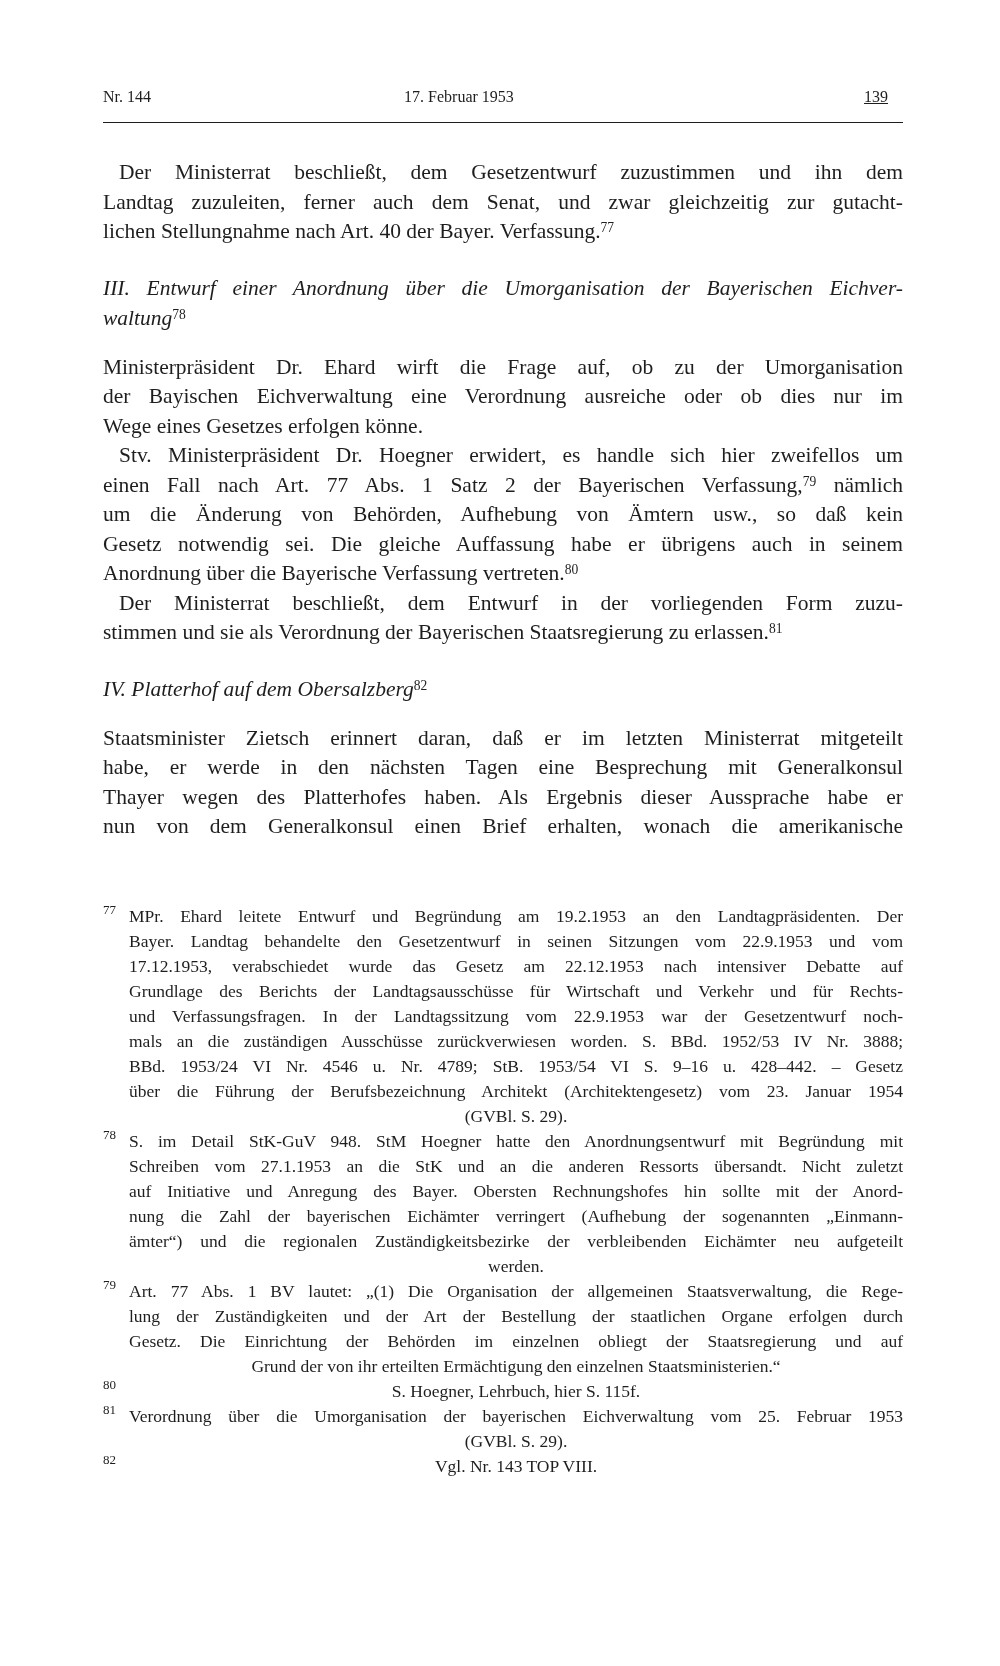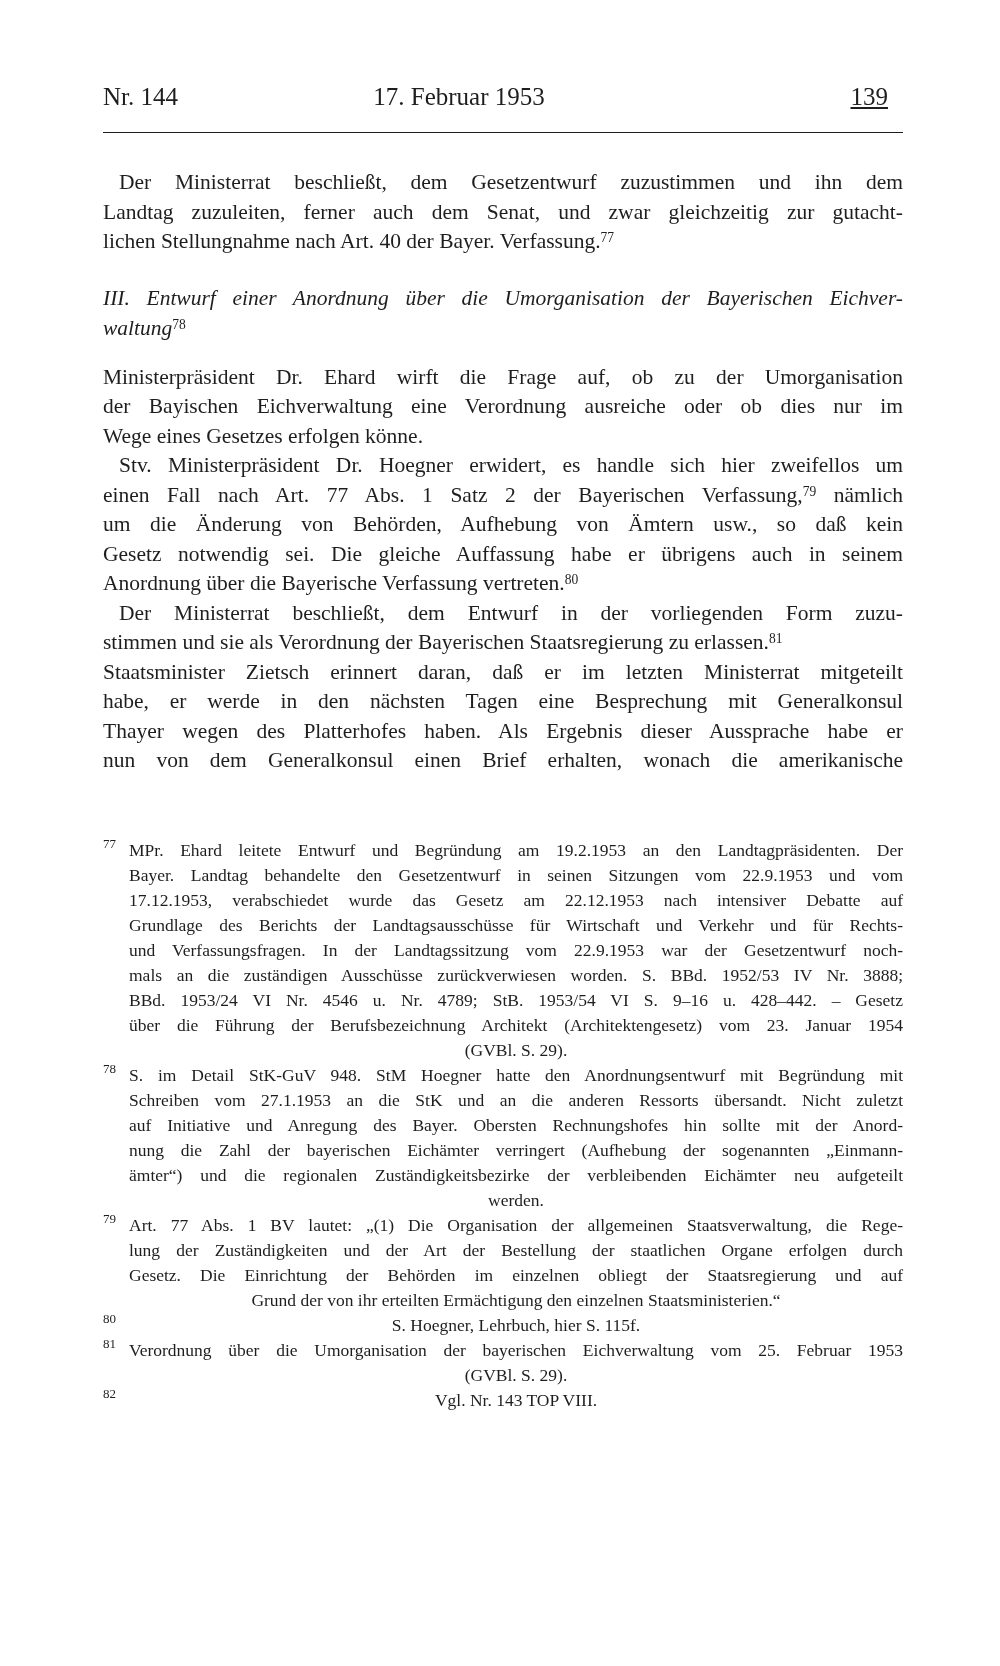--- a/index.html
+++ b/index.html
@@ -11,22 +11,22 @@
     font-family:"Liberation Serif", serif;
     overflow:hidden;
   }
   .content {
     position:absolute; left:103px; top:84px; width:800px;
   }
   
   .hdr {
     display:grid; grid-template-columns:1fr auto 1fr;
     align-items:baseline;
-    font-size:25px; line-height:25px;
-    padding-bottom:23px;
+    font-size:16px; line-height:25px;
+    padding-bottom:13px;
     border-bottom:1.6px solid #1e1e1e;
   }
   .hdr .h-left  { justify-self:start; }
   .hdr .h-mid   { justify-self:center; transform:translateX(-44px); }
   .hdr .h-right { justify-self:end; padding-right:15px;text-decoration:underline; }
 
   
   .bodytext { margin-top:35px; font-size:21.5px; }
   .block { margin:0; }
   .block.h { margin-top:26px; margin-bottom:20px; }
@@ -86,20 +86,23 @@
           <div class="line jl ind"><span>Stv. Ministerpräsident </span><span class="it">Dr. Hoegner</span><span> erwidert, es handle sich hier zweifellos um</span></div>
           <div class="line jl"><span>einen Fall nach Art. 77 Abs. 1 Satz 2 der Bayerischen Verfassung,</span><span class="sup">79</span><span> nämlich</span></div>
           <div class="line jl"><span>um die Änderung von Behörden, Aufhebung von Ämtern usw., so daß kein</span></div>
           <div class="line jl"><span>Gesetz notwendig sei. Die gleiche Auffassung habe er übrigens auch in seinem</span></div>
           <div class="line"><span>Anordnung über die Bayerische Verfassung vertreten.</span><span class="sup">80</span></div>
         </div>
         <div class="block p">
           <div class="line jl ind"><span>Der Ministerrat beschließt, dem Entwurf in der vorliegenden Form zuzu-</span></div>
           <div class="line"><span>stimmen und sie als Verordnung der Bayerischen Staatsregierung zu erlassen.</span><span class="sup">81</span></div>
         </div>
+        <div class="block h">
+          <div class="line"><span class="it">IV. Platterhof auf dem Obersalzberg</span><span class="sup">82</span></div>
+        </div>
         <div class="block p">
           <div class="line jl"><span>Staatsminister </span><span class="it">Zietsch</span><span> erinnert daran, daß er im letzten Ministerrat mitgeteilt</span></div>
           <div class="line jl"><span>habe, er werde in den nächsten Tagen eine Besprechung mit Generalkonsul</span></div>
           <div class="line jl"><span>Thayer wegen des Platterhofes haben. Als Ergebnis dieser Aussprache habe er</span></div>
           <div class="line jl"><span>nun von dem Generalkonsul einen Brief erhalten, wonach die amerikanische</span></div>
         </div>
       </div>
 
     <div class="footnotes" id="footnotes-container">
         <div class="fn">

